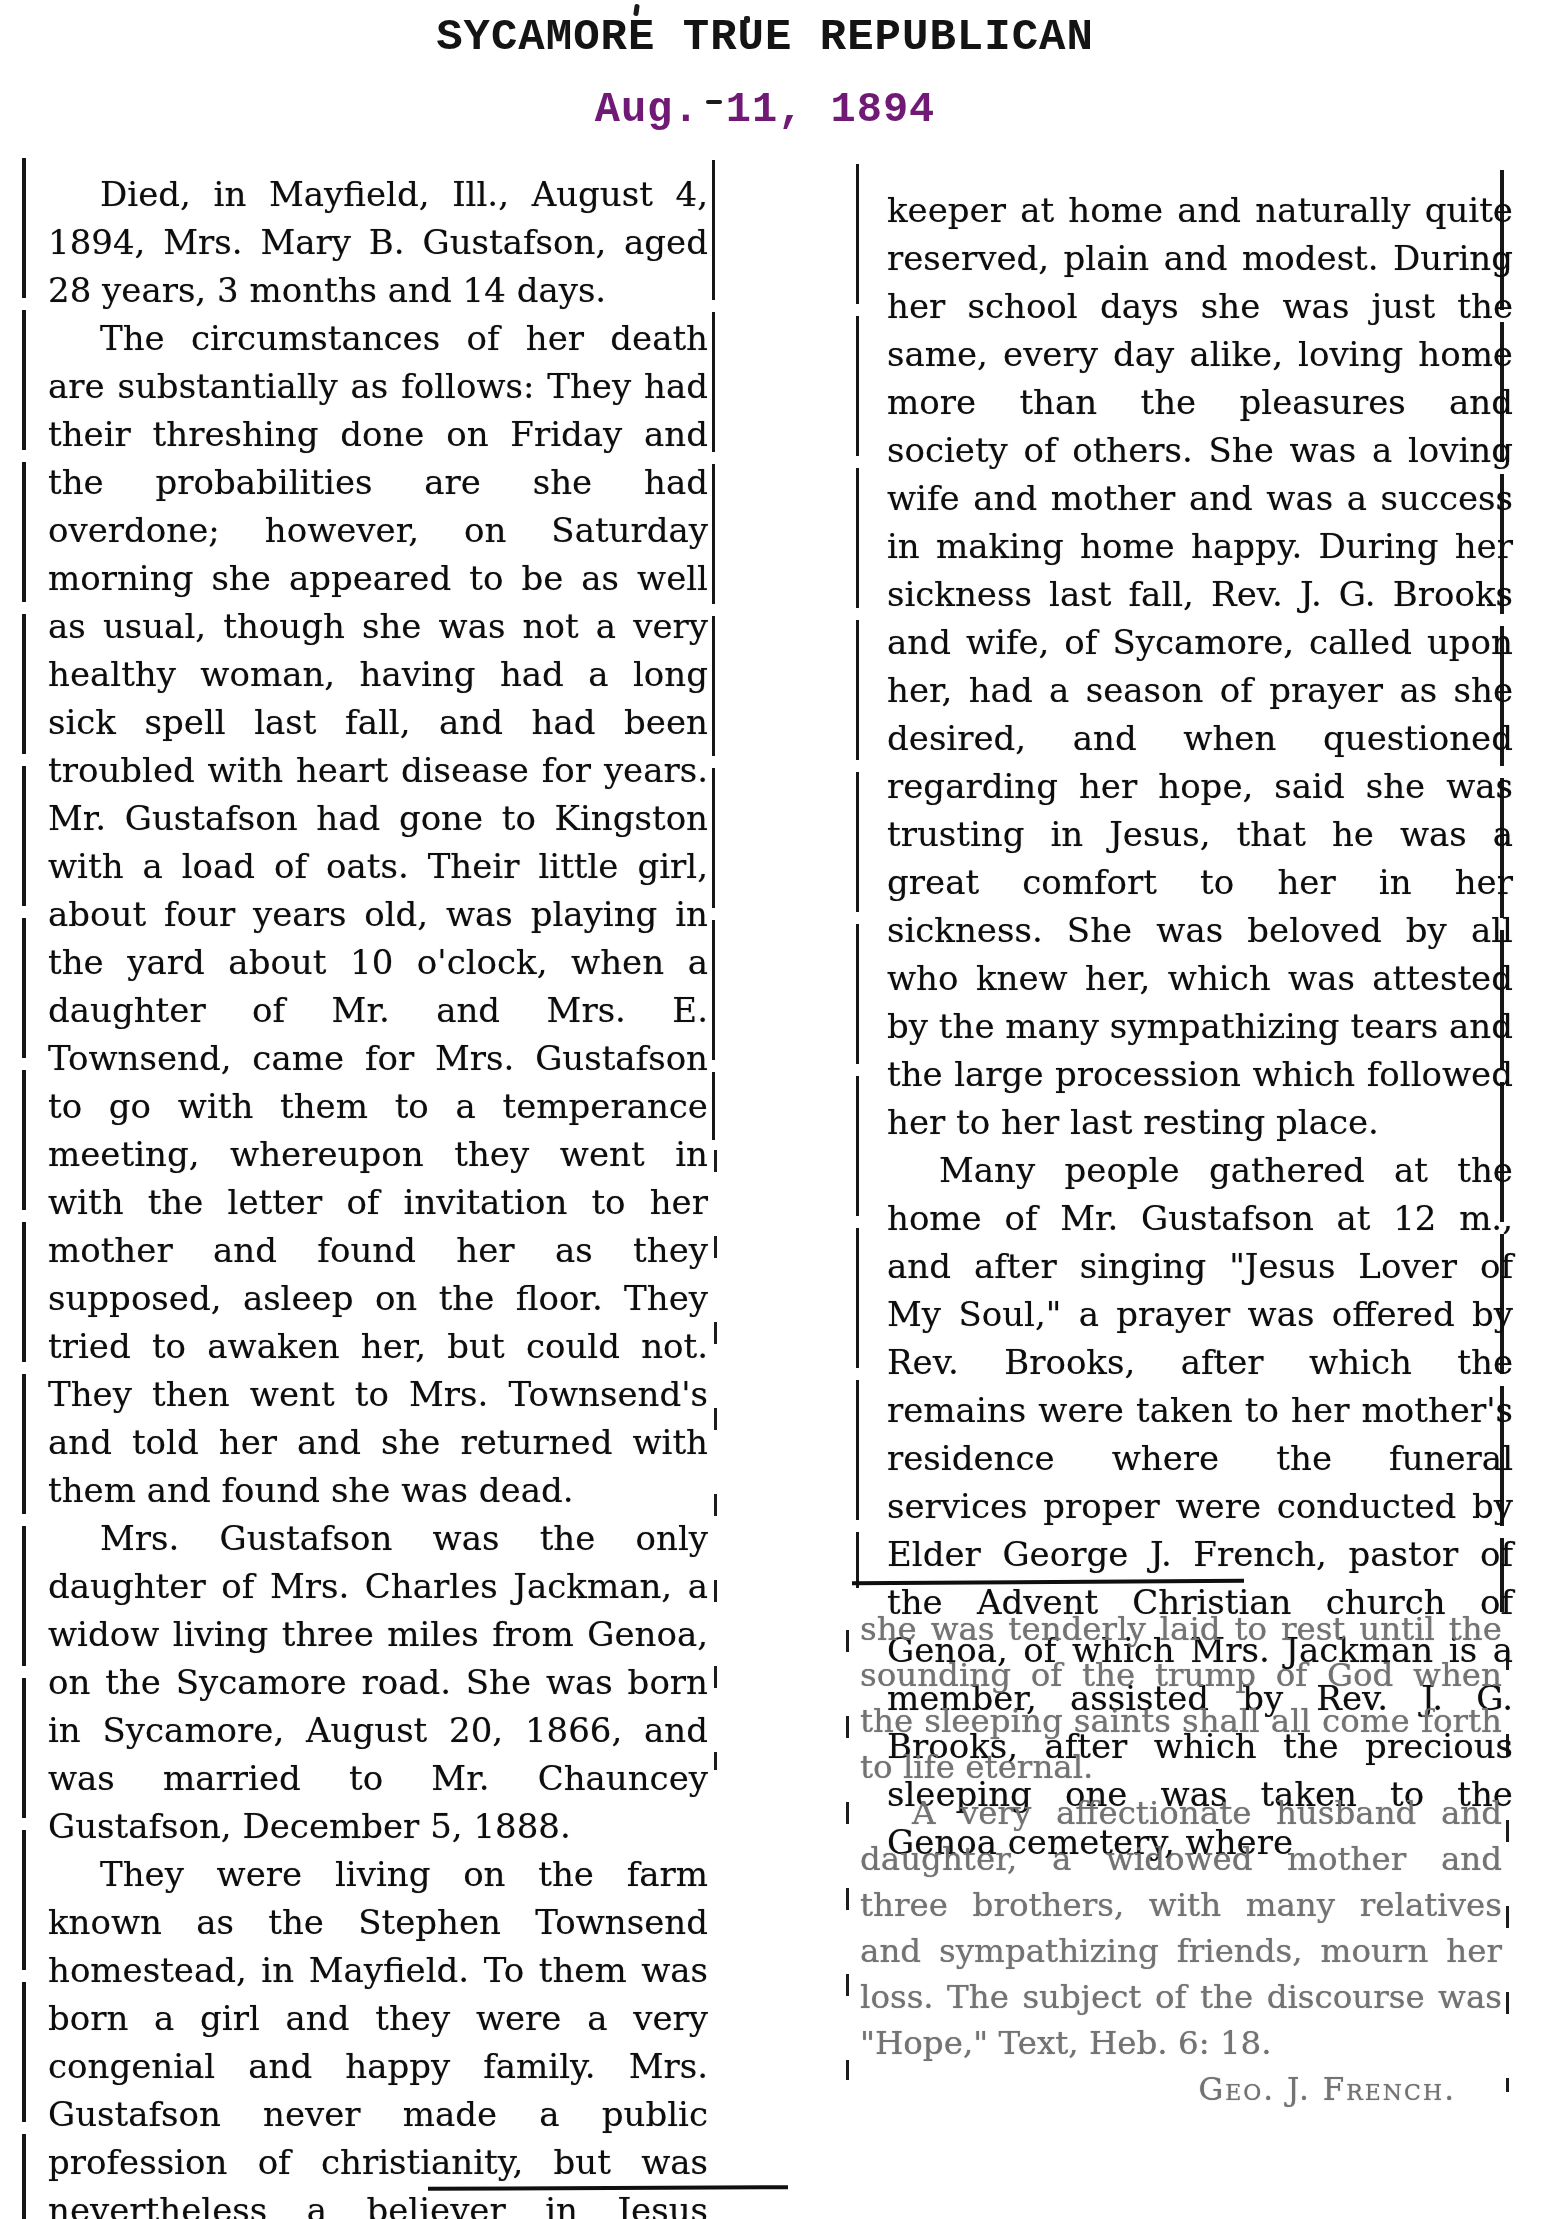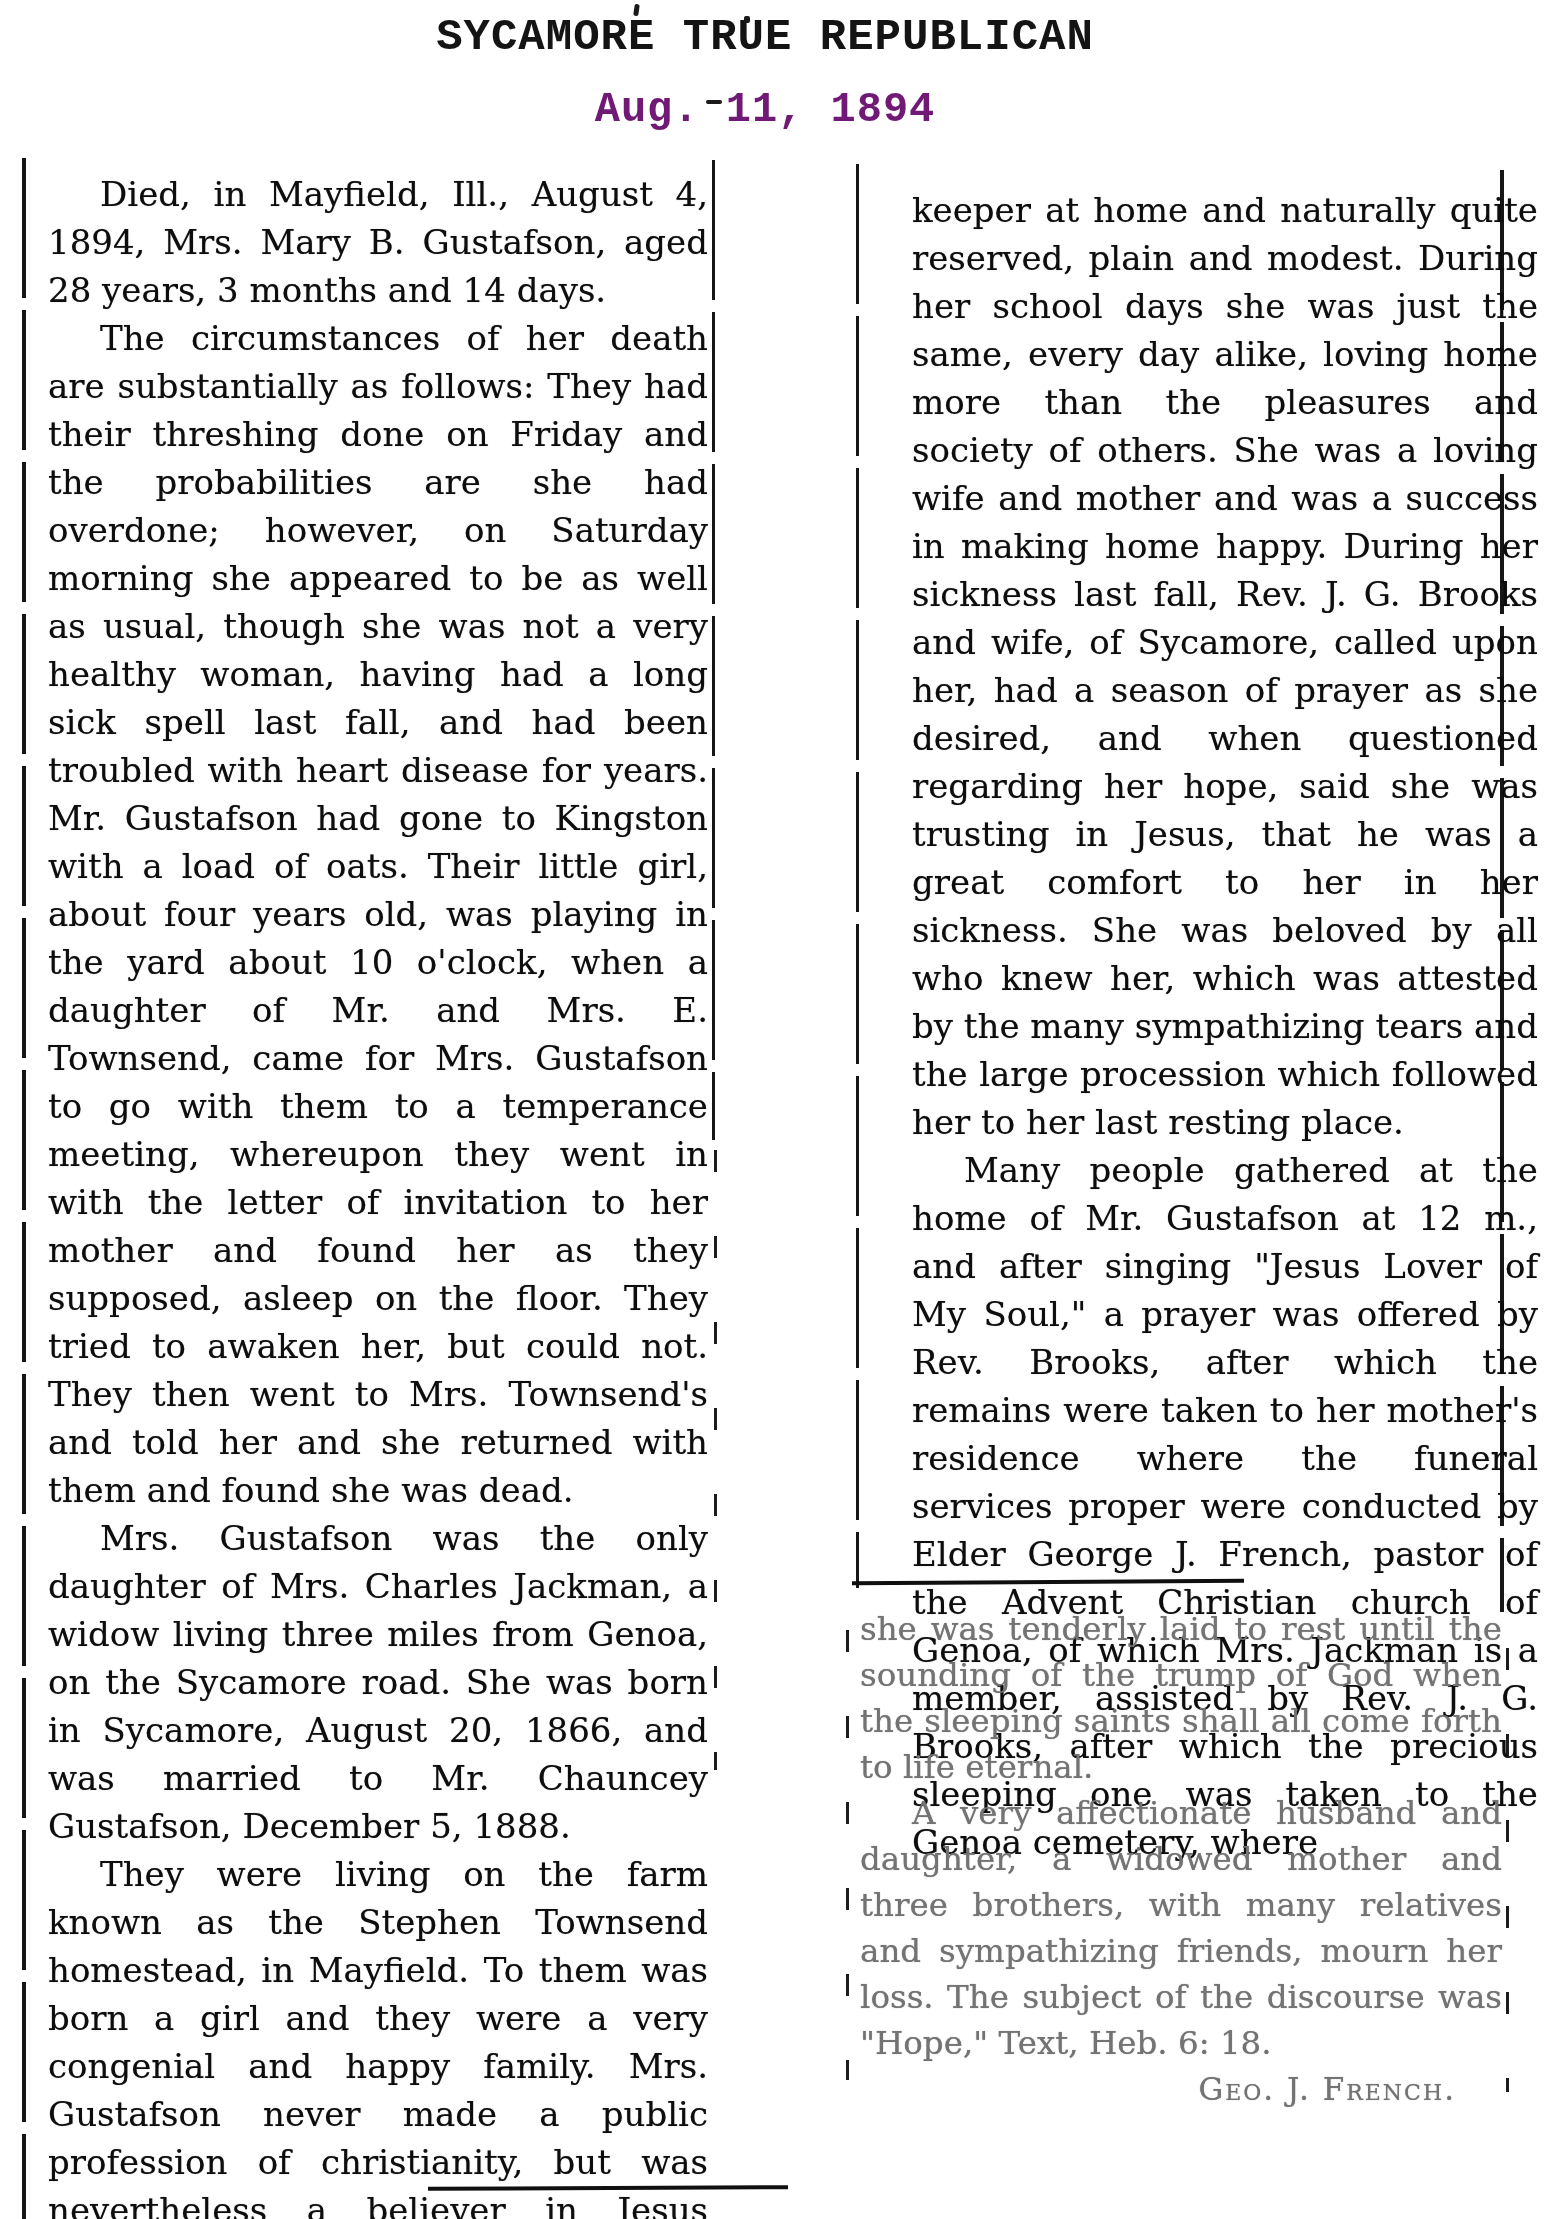--- a/index.html
+++ b/index.html
@@ -13,21 +13,21 @@
     letter-spacing:1px;color:#141414;white-space:nowrap;
   }
   .masthead-date{
     position:absolute;top:86px;left:0;width:1530px;text-align:center;
     font-family:"Liberation Mono",monospace;font-weight:bold;font-size:42px;
     letter-spacing:1px;color:#701a75;white-space:nowrap;
   }
   .col{position:absolute;text-align:justify;}
   .col p{margin:0;}
   .col-left{left:48px;top:170px;width:660px;font-size:34px;line-height:48px;}
-  .col-right-upper{left:912px;top:186px;width:626px;font-size:34px;line-height:48px;}
+  .col-right-upper{left:887px;top:186px;width:626px;font-size:34px;line-height:48px;}
   .col-right-lower{left:860px;top:1606px;width:642px;font-size:32.5px;line-height:46px;color:#737373;}
   .headline{
     text-align:center;font-size:35px;font-weight:bold;margin:0 0 8px 0;
     letter-spacing:1px;
   }
   .para{text-shadow:0 0 1px rgba(0,0,0,0.45);}
   .para.indent{text-indent:52px;}
   .signature{
     margin-top:10px;padding-right:46px;text-align:right;
     font-variant:small-caps;letter-spacing:2px;font-size:31px;

